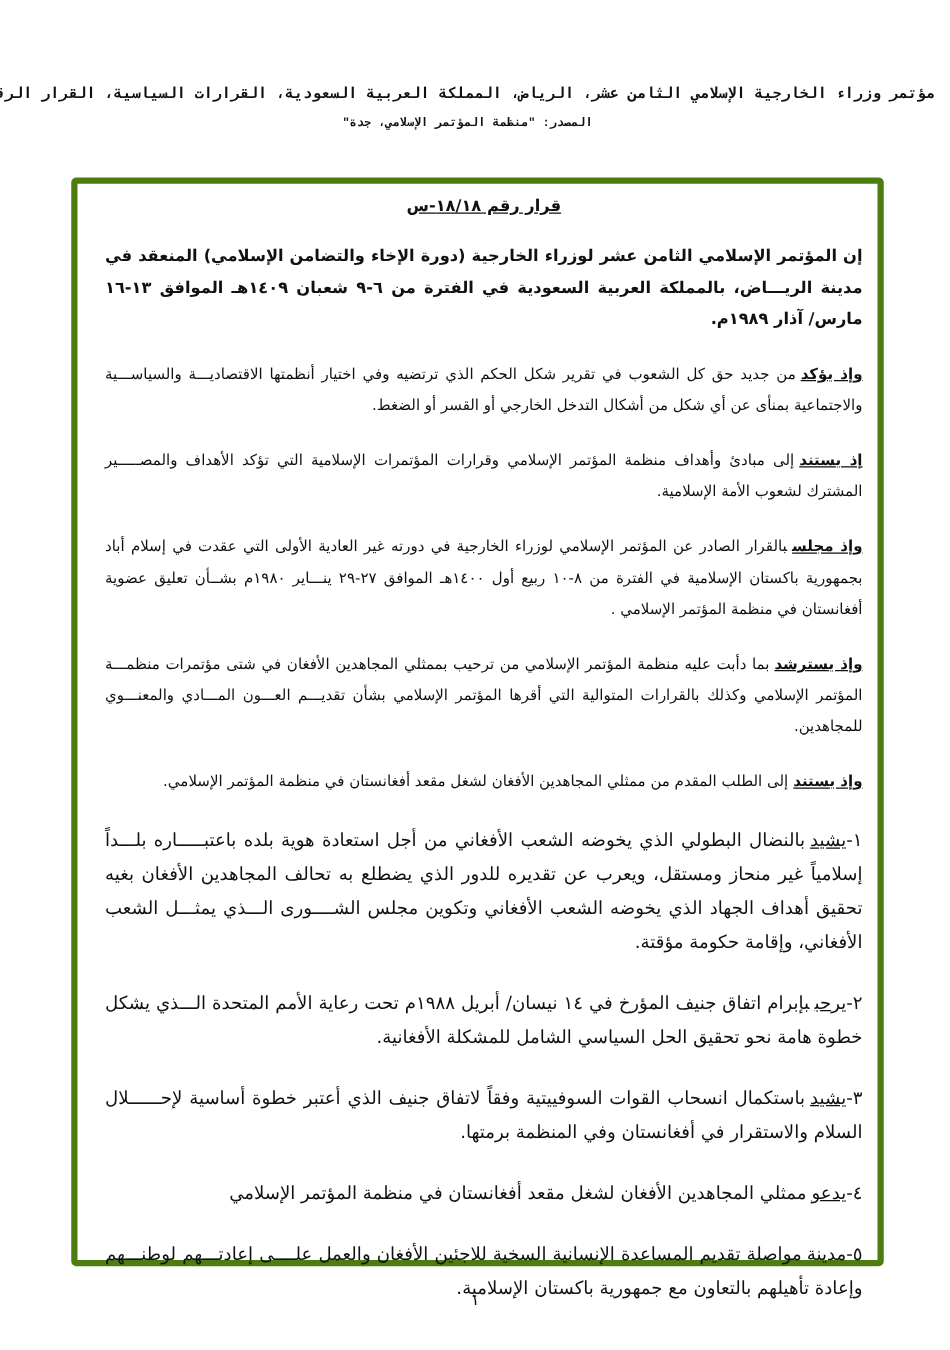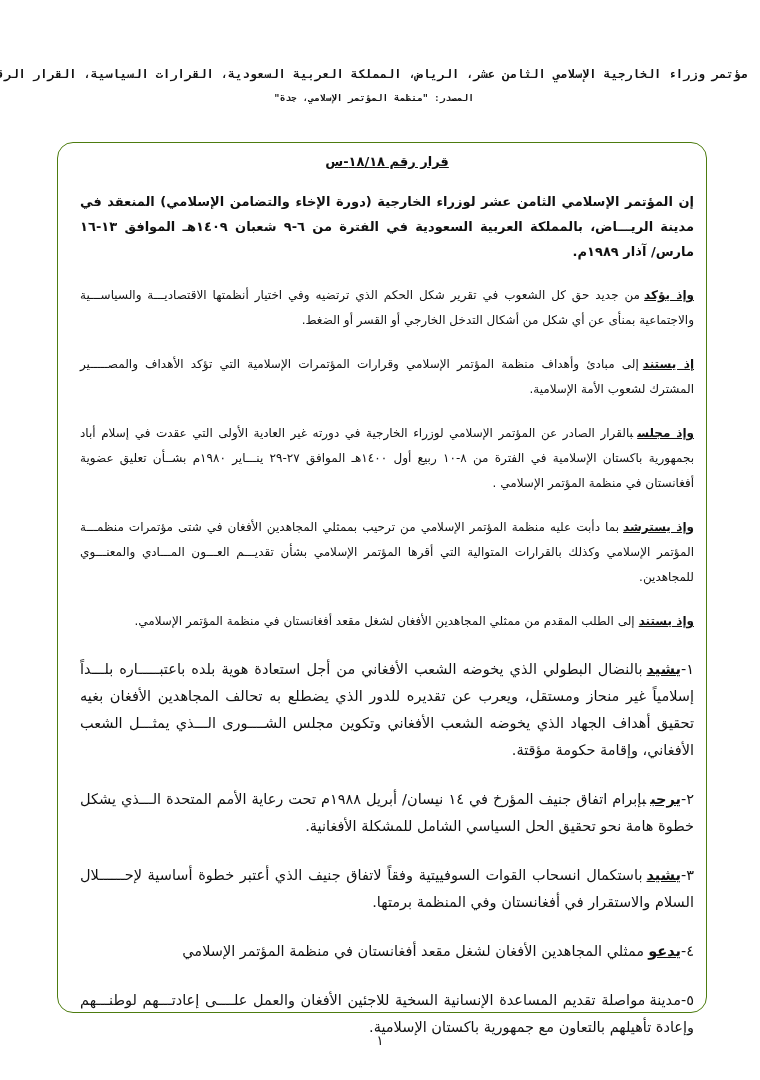--- a/index.html
+++ b/index.html
@@ -14,40 +14,40 @@
   }
   .doc-header .line1{
     font-size:12px;font-weight:bold;white-space:nowrap;line-height:18px;
   }
   .doc-header .line2{
     font-size:9.5px;font-weight:bold;margin-top:8px;line-height:14px;
   }
   
   .highlight-box{
     position:absolute;left:57px;top:142px;width:650px;height:871px;
-    box-sizing:border-box;border:1px solid #4d7c0f;border-radius:16px;
+    box-sizing:border-box;border:5px solid #4d7c0f;border-radius:4px;
     padding:8px 12px 0 22px;direction:rtl;background:#fff;
   }
   .res-title{
     text-align:center;font-weight:bold;font-size:13px;line-height:22px;
   }
   .res-title .u{text-decoration:underline;}
   .intro{
     font-weight:bold;font-size:13px;line-height:25px;
     text-align:justify;margin:16px 0 0;
   }
   .preamble p{
     font-size:12px;line-height:25px;text-align:justify;margin:19px 0 0;
   }
   .lead{font-weight:bold;text-decoration:underline;margin-left:4px;}
   .items .item{
     font-size:14.5px;line-height:27px;text-align:justify;margin:22px 0 0;
   }
   .item .num{font-weight:normal;}
-  .item .verb{font-weight:bold;text-decoration:underline;margin-left:4px;}
+  .item .verb{font-weight:normal;text-decoration:underline;margin-left:4px;}
   .item .verb.plain{font-weight:normal;text-decoration:none;}
   
   .page-number{
     position:absolute;bottom:32px;left:0;right:0;text-align:center;
     font-size:13px;
   }
 </style>
 </head>
 <body>
 

